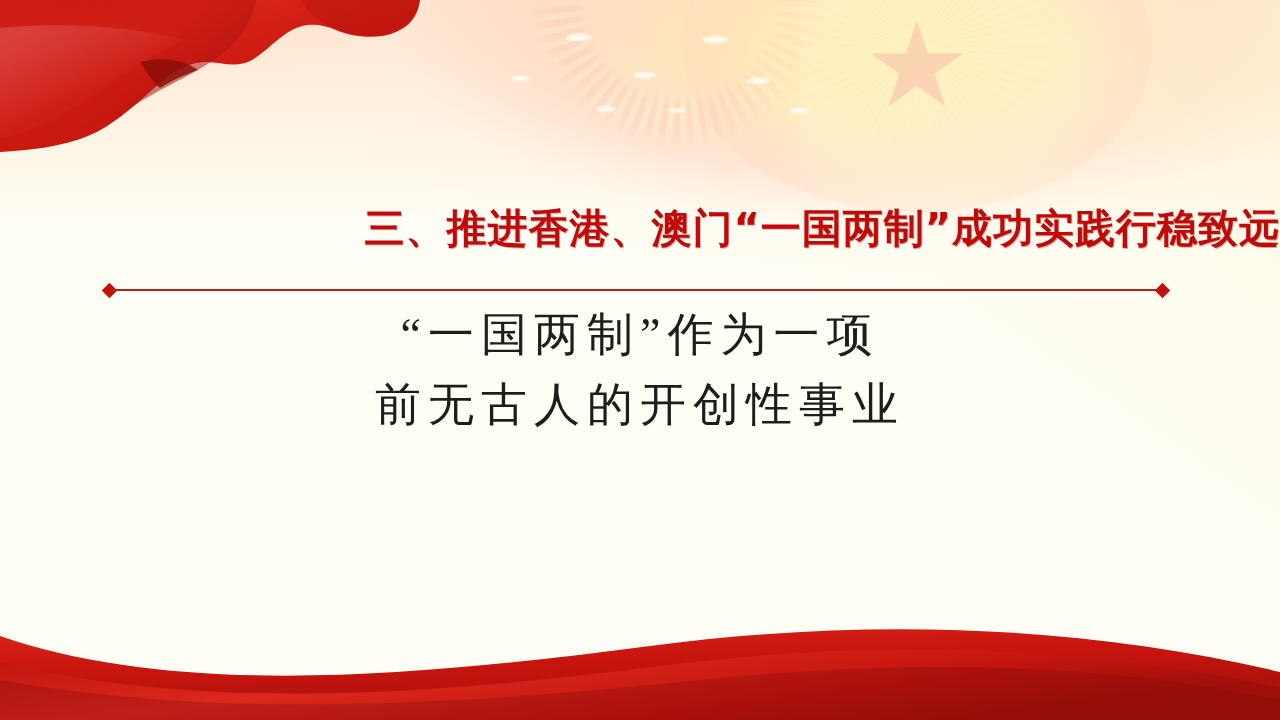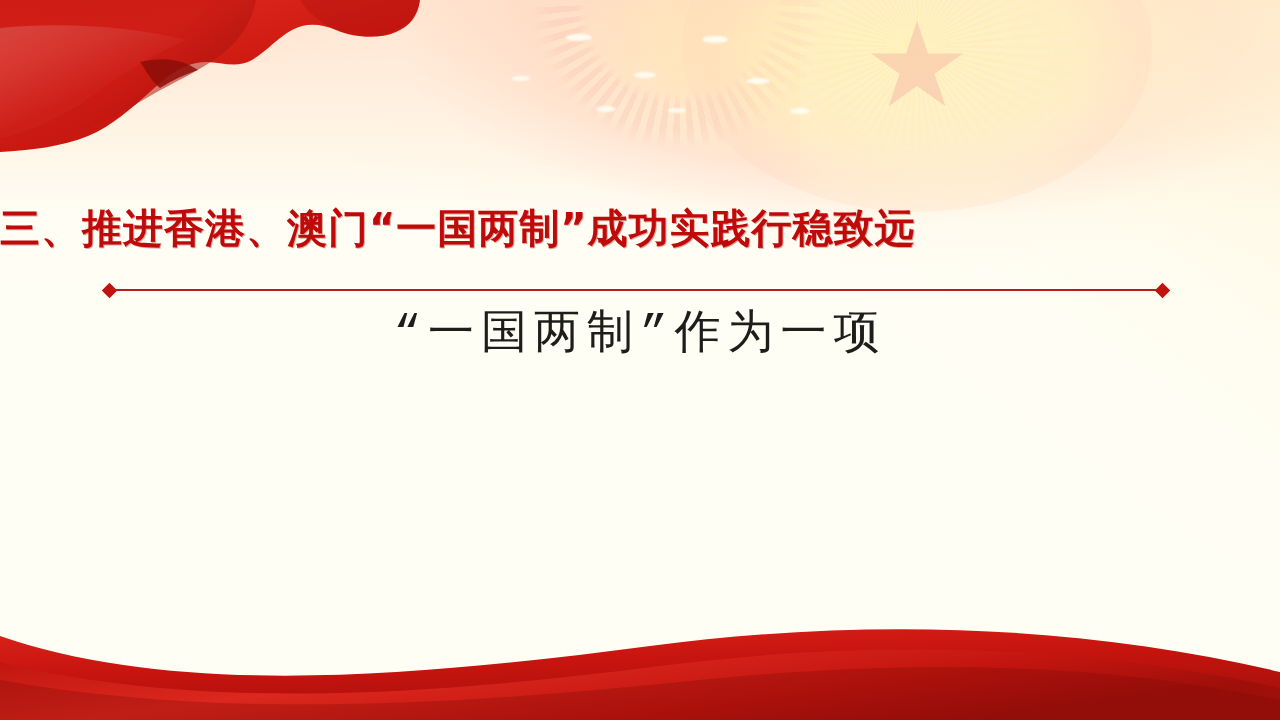--- a/index.html
+++ b/index.html
@@ -125,21 +125,21 @@
     left: 0; bottom: 0;
     width: 1280px; height: 130px;
   }
   .wave-bottom svg { display: block; }
 
   
   .title-block {
     position: absolute;
     left: 0; top: 204px;
     width: 1280px;
-    text-align: left;
+    text-align: right;
   }
   .slide-title {
     margin: 0;
     font-family: "DejaVu Sans", "Liberation Sans", sans-serif;
     font-size: 40px;
     font-weight: bold;
     letter-spacing: 1px;
     color: #c00a0a;
     line-height: 1.2;
     white-space: nowrap;
@@ -170,21 +170,21 @@
 
   
   .quote-block {
     position: absolute;
     left: 0; top: 300px;
     width: 1280px;
     text-align: center;
   }
   .quote-line {
     margin: 0;
-    font-family: Liberation Mono, monospace;
+    font-family: Liberation Serif, serif;
     font-size: 46px;
     font-weight: 500;
     color: #1d1d1b;
     line-height: 70px;
     letter-spacing: 7px;
     white-space: nowrap;
   }
 </style>
 </head>
 <body>
@@ -273,15 +273,16 @@
   </div>
 
   <div class="divider">
     <span class="diamond left"></span>
     <span class="divider-line"></span>
     <span class="diamond right"></span>
   </div>
 
   <div class="quote-block">
     <p class="quote-line">“一国两制”作为一项</p>
+    <p class="quote-line">前无古人的开创性事业</p>
   </div>
 
 </div>
 
 </body></html>

